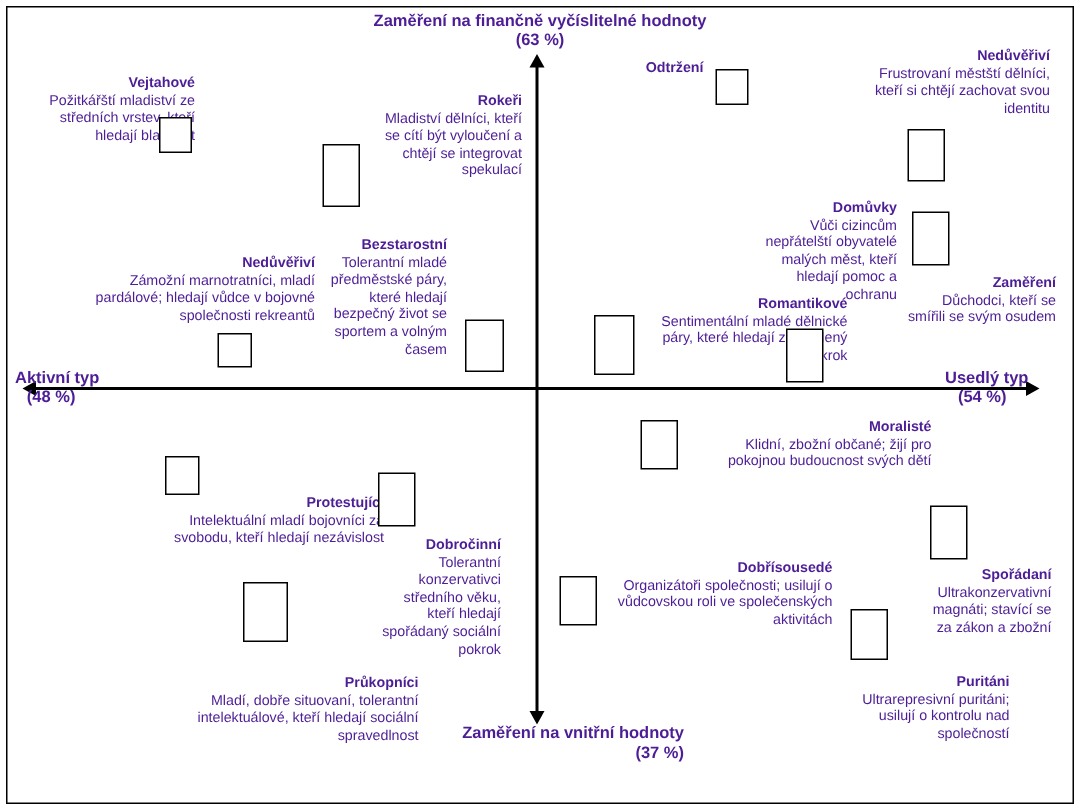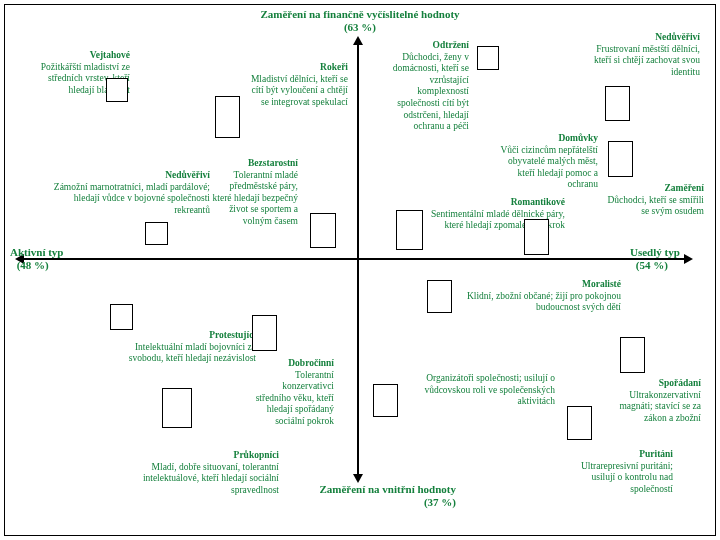--- a/index.html
+++ b/index.html
@@ -5,22 +5,22 @@
   html, body {
     margin: 0;
     padding: 0;
     background: #ffffff;
   }
   #canvas {
     position: relative;
     width: 720px;
     height: 540px;
     background: #ffffff;
-    font-family: Liberation Serif, serif;
-    color: #15803d;
+    font-family: Liberation Sans, sans-serif;
+    color: #4c1d95;
     overflow: hidden;
     box-sizing: border-box;
   }
   .frame {
     position: absolute;
     left: 4px;
     top: 4px;
     width: 712px;
     height: 532px;
     border: 1px solid #000000;
@@ -163,21 +163,20 @@
         <span class="desc">Mladiství dělníci, kteří se cítí být vyloučení a chtějí se integrovat spekulací</span>
       </div>
       <div class="marker" style="left: 215px; top: 96px; width: 25px; height: 42px;"></div>
       <div class="seg" style="left: 212px; top: 158px; width: 86px;">
         <span class="name">Bezstarostní</span>
         <span class="desc">Tolerantní mladé předměstské páry, které hledají bezpečný život se sportem a volným časem</span>
       </div>
       <div class="marker" style="left: 310px; top: 213px; width: 26px; height: 35px;"></div>
       <div class="seg" style="left: 385px; top: 40px; width: 84px;">
         <span class="name">Odtržení</span>
-        <span class="desc">Důchodci, ženy v domácnosti, kteří se vzrůstající komplexností společnosti cítí být odstrčeni, hledají ochranu a péči</span>
       </div>
       <div class="marker" style="left: 477px; top: 46px; width: 22px; height: 24px;"></div>
       <div class="seg" style="left: 394px; top: 197px; width: 140px; margin-left: 31px;">
         <span class="name">Romantikové</span>
         <span class="desc">Sentimentální mladé dělnické páry, které hledají zpomalený pokrok</span>
       </div>
       <div class="marker" style="left: 396px; top: 210px; width: 27px; height: 40px;"></div>
       <div class="seg" style="left: 498px; top: 133px; width: 100px;">
         <span class="name">Domůvky</span>
         <span class="desc">Vůči cizincům nepřátelští obyvatelé malých měst, kteří hledají pomoc a ochranu</span>
@@ -207,20 +206,21 @@
         <span class="name">Dobročinní</span>
         <span class="desc">Tolerantní konzervativci středního věku, kteří hledají spořádaný sociální pokrok</span>
       </div>
       <div class="marker" style="left: 252px; top: 315px; width: 25px; height: 36px;"></div>
       <div class="seg" style="left: 127px; top: 450px; width: 152px;">
         <span class="name">Průkopníci</span>
         <span class="desc">Mladí, dobře situovaní, tolerantní intelektuálové, kteří hledají sociální spravedlnost</span>
       </div>
       <div class="marker" style="left: 162px; top: 388px; width: 30px; height: 40px;"></div>
       <div class="seg" style="left: 405px; top: 373px; width: 150px;">
+        <span class="name">Dobřísousedé</span>
         <span class="desc">Organizátoři společnosti; usilují o vůdcovskou roli ve společenských aktivitách</span>
       </div>
       <div class="marker" style="left: 373px; top: 384px; width: 25px; height: 33px;"></div>
       <div class="seg" style="left: 617px; top: 378px; width: 84px;">
         <span class="name">Spořádaní</span>
         <span class="desc">Ultrakonzervativní magnáti; stavící se za zákon a zbožní</span>
       </div>
       <div class="marker" style="left: 620px; top: 337px; width: 25px; height: 36px;"></div>
       <div class="seg" style="left: 563px; top: 449px; width: 110px;">
         <span class="name">Puritáni</span>

